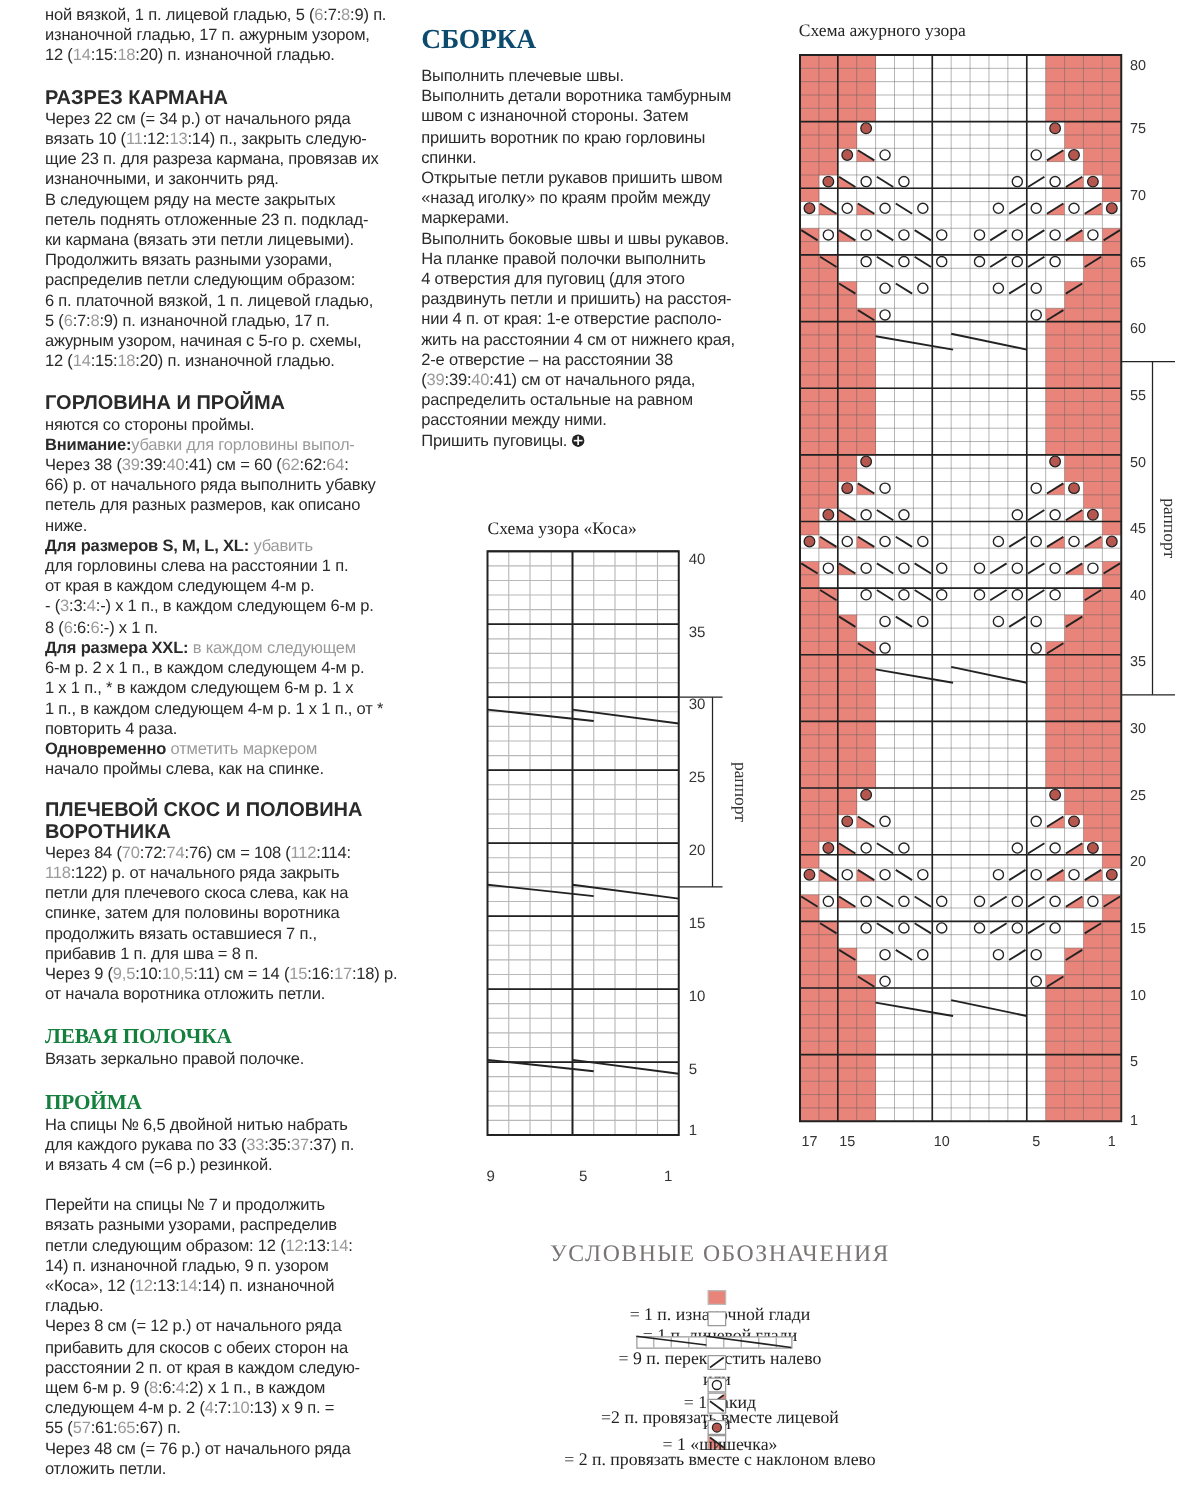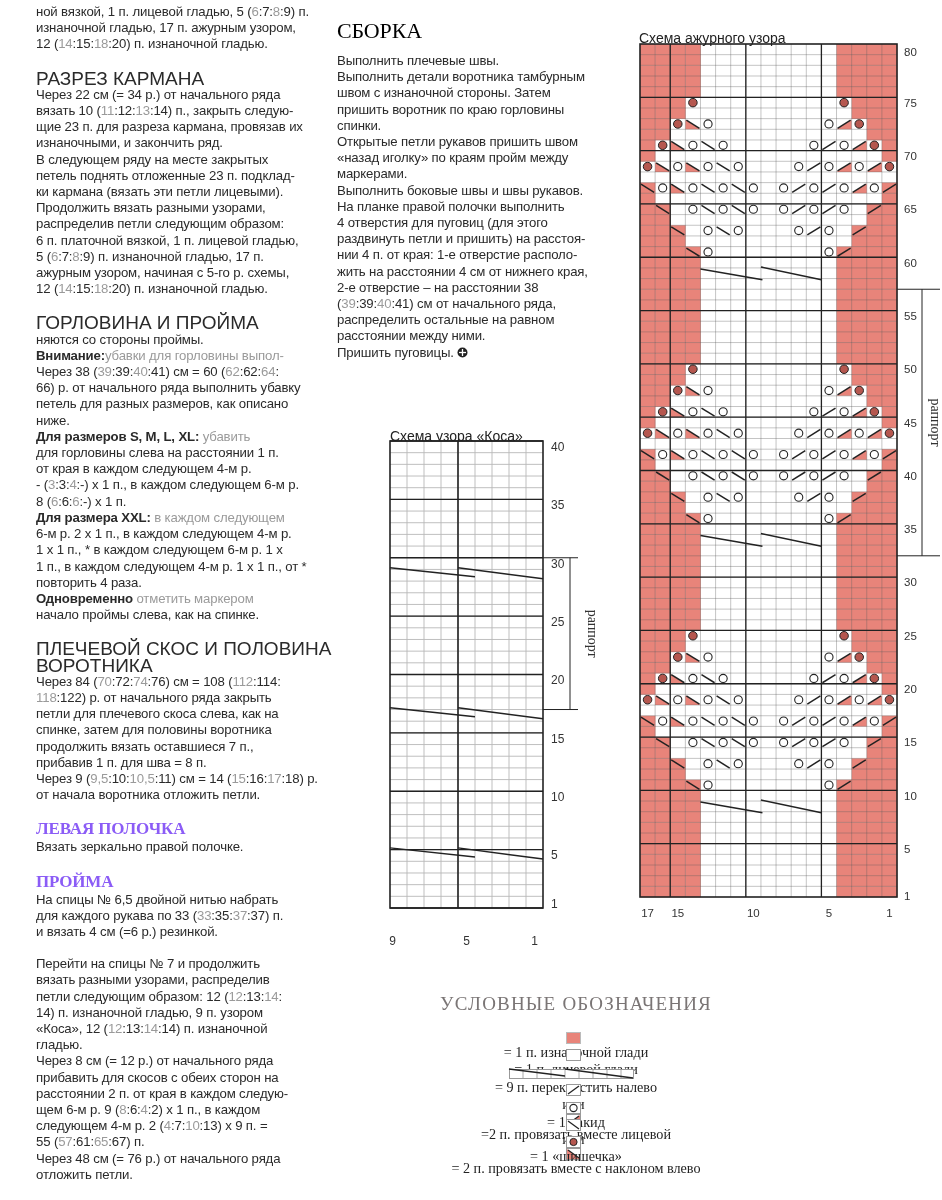--- a/index.html
+++ b/index.html
@@ -1,24 +1,24 @@
 <!DOCTYPE html>
 <html><head>
 <meta charset="utf-8">
 <style>
   html,body{margin:0;padding:0;background:#fff;}
   body{width:942px;height:1200px;position:relative;overflow:hidden;font-family:"Liberation Sans",sans-serif;color:#2a2a2a;}
   .col{position:absolute;font-size:13.2px;line-height:16.2px;letter-spacing:-0.15px;}
   .col p{margin:0;}
-  .h{font-weight:normal;font-size:19px;letter-spacing:0;}
-  .rh{font-family:"Liberation Serif",serif;font-weight:bold;color:#8b5cf6;font-size:17px;line-height:20px;}
-  .gh{font-family:"Liberation Serif",serif;font-weight:normal;color:#000000;font-size:22px;line-height:26px;}
+  .h{font-weight:bold;font-size:16px;letter-spacing:0;}
+  .rh{font-family:"Liberation Serif",serif;font-weight:bold;color:#15803d;font-size:17px;line-height:20px;}
+  .gh{font-family:"Liberation Serif",serif;font-weight:bold;color:#0c4a6e;font-size:22px;line-height:26px;}
   .s{color:#9a9a9a;}
   b{font-weight:bold;}
-  .ct{font-family:Liberation Sans, sans-serif;font-size:14px;color:#222;position:absolute;margin-top:12px;}
+  .ct{font-family:Liberation Serif, serif;font-size:14px;color:#222;position:absolute;}
   svg{position:absolute;overflow:visible;}
   .legend{position:absolute;left:440px;top:992px;font-family:"Liberation Serif",serif;font-size:14.2px;line-height:17.4px;color:#222;}
   .legend .title{font-size:19px;letter-spacing:1.2px;color:#7a7575;line-height:24px;margin-bottom:16px;}
   .lrow{display:flex;align-items:center;height:17.4px;white-space:nowrap;flex-direction:column;}
   .lrow svg{position:static;margin-right:5px;}
 </style>
 </head>
 <body>
 
 <div class="col" style="left:36px;top:4px;width:300px;" id="leftcol">

